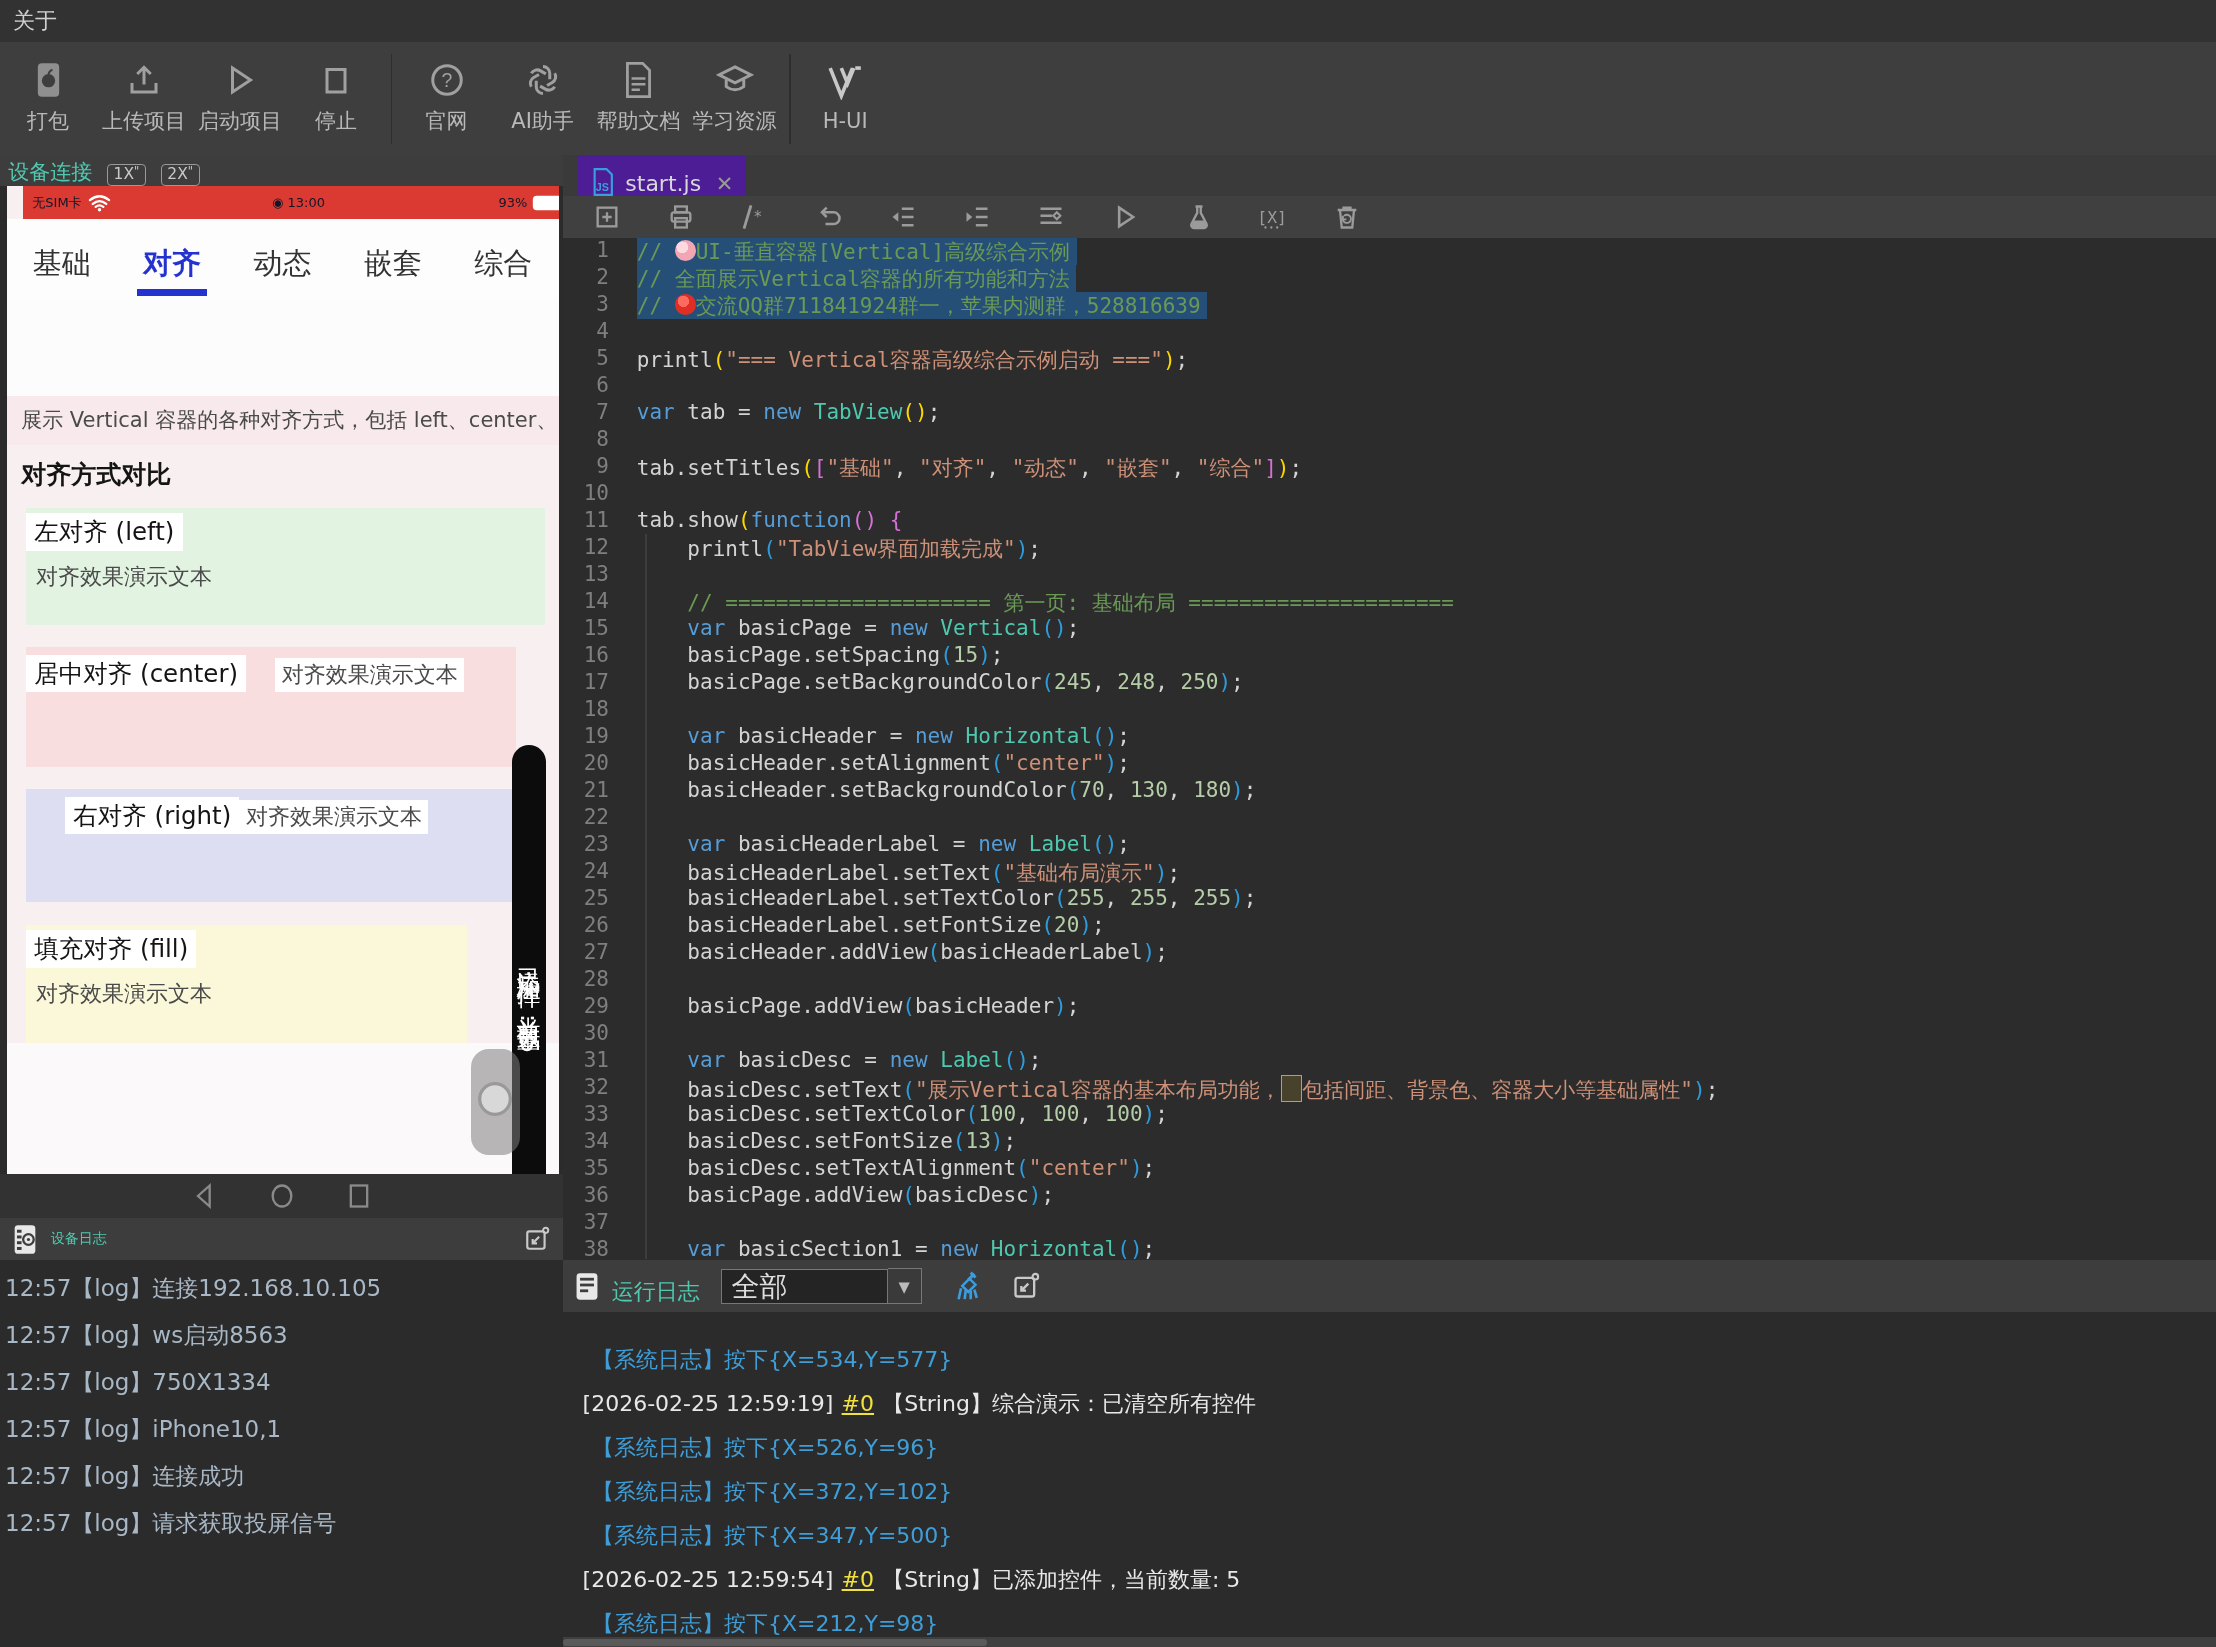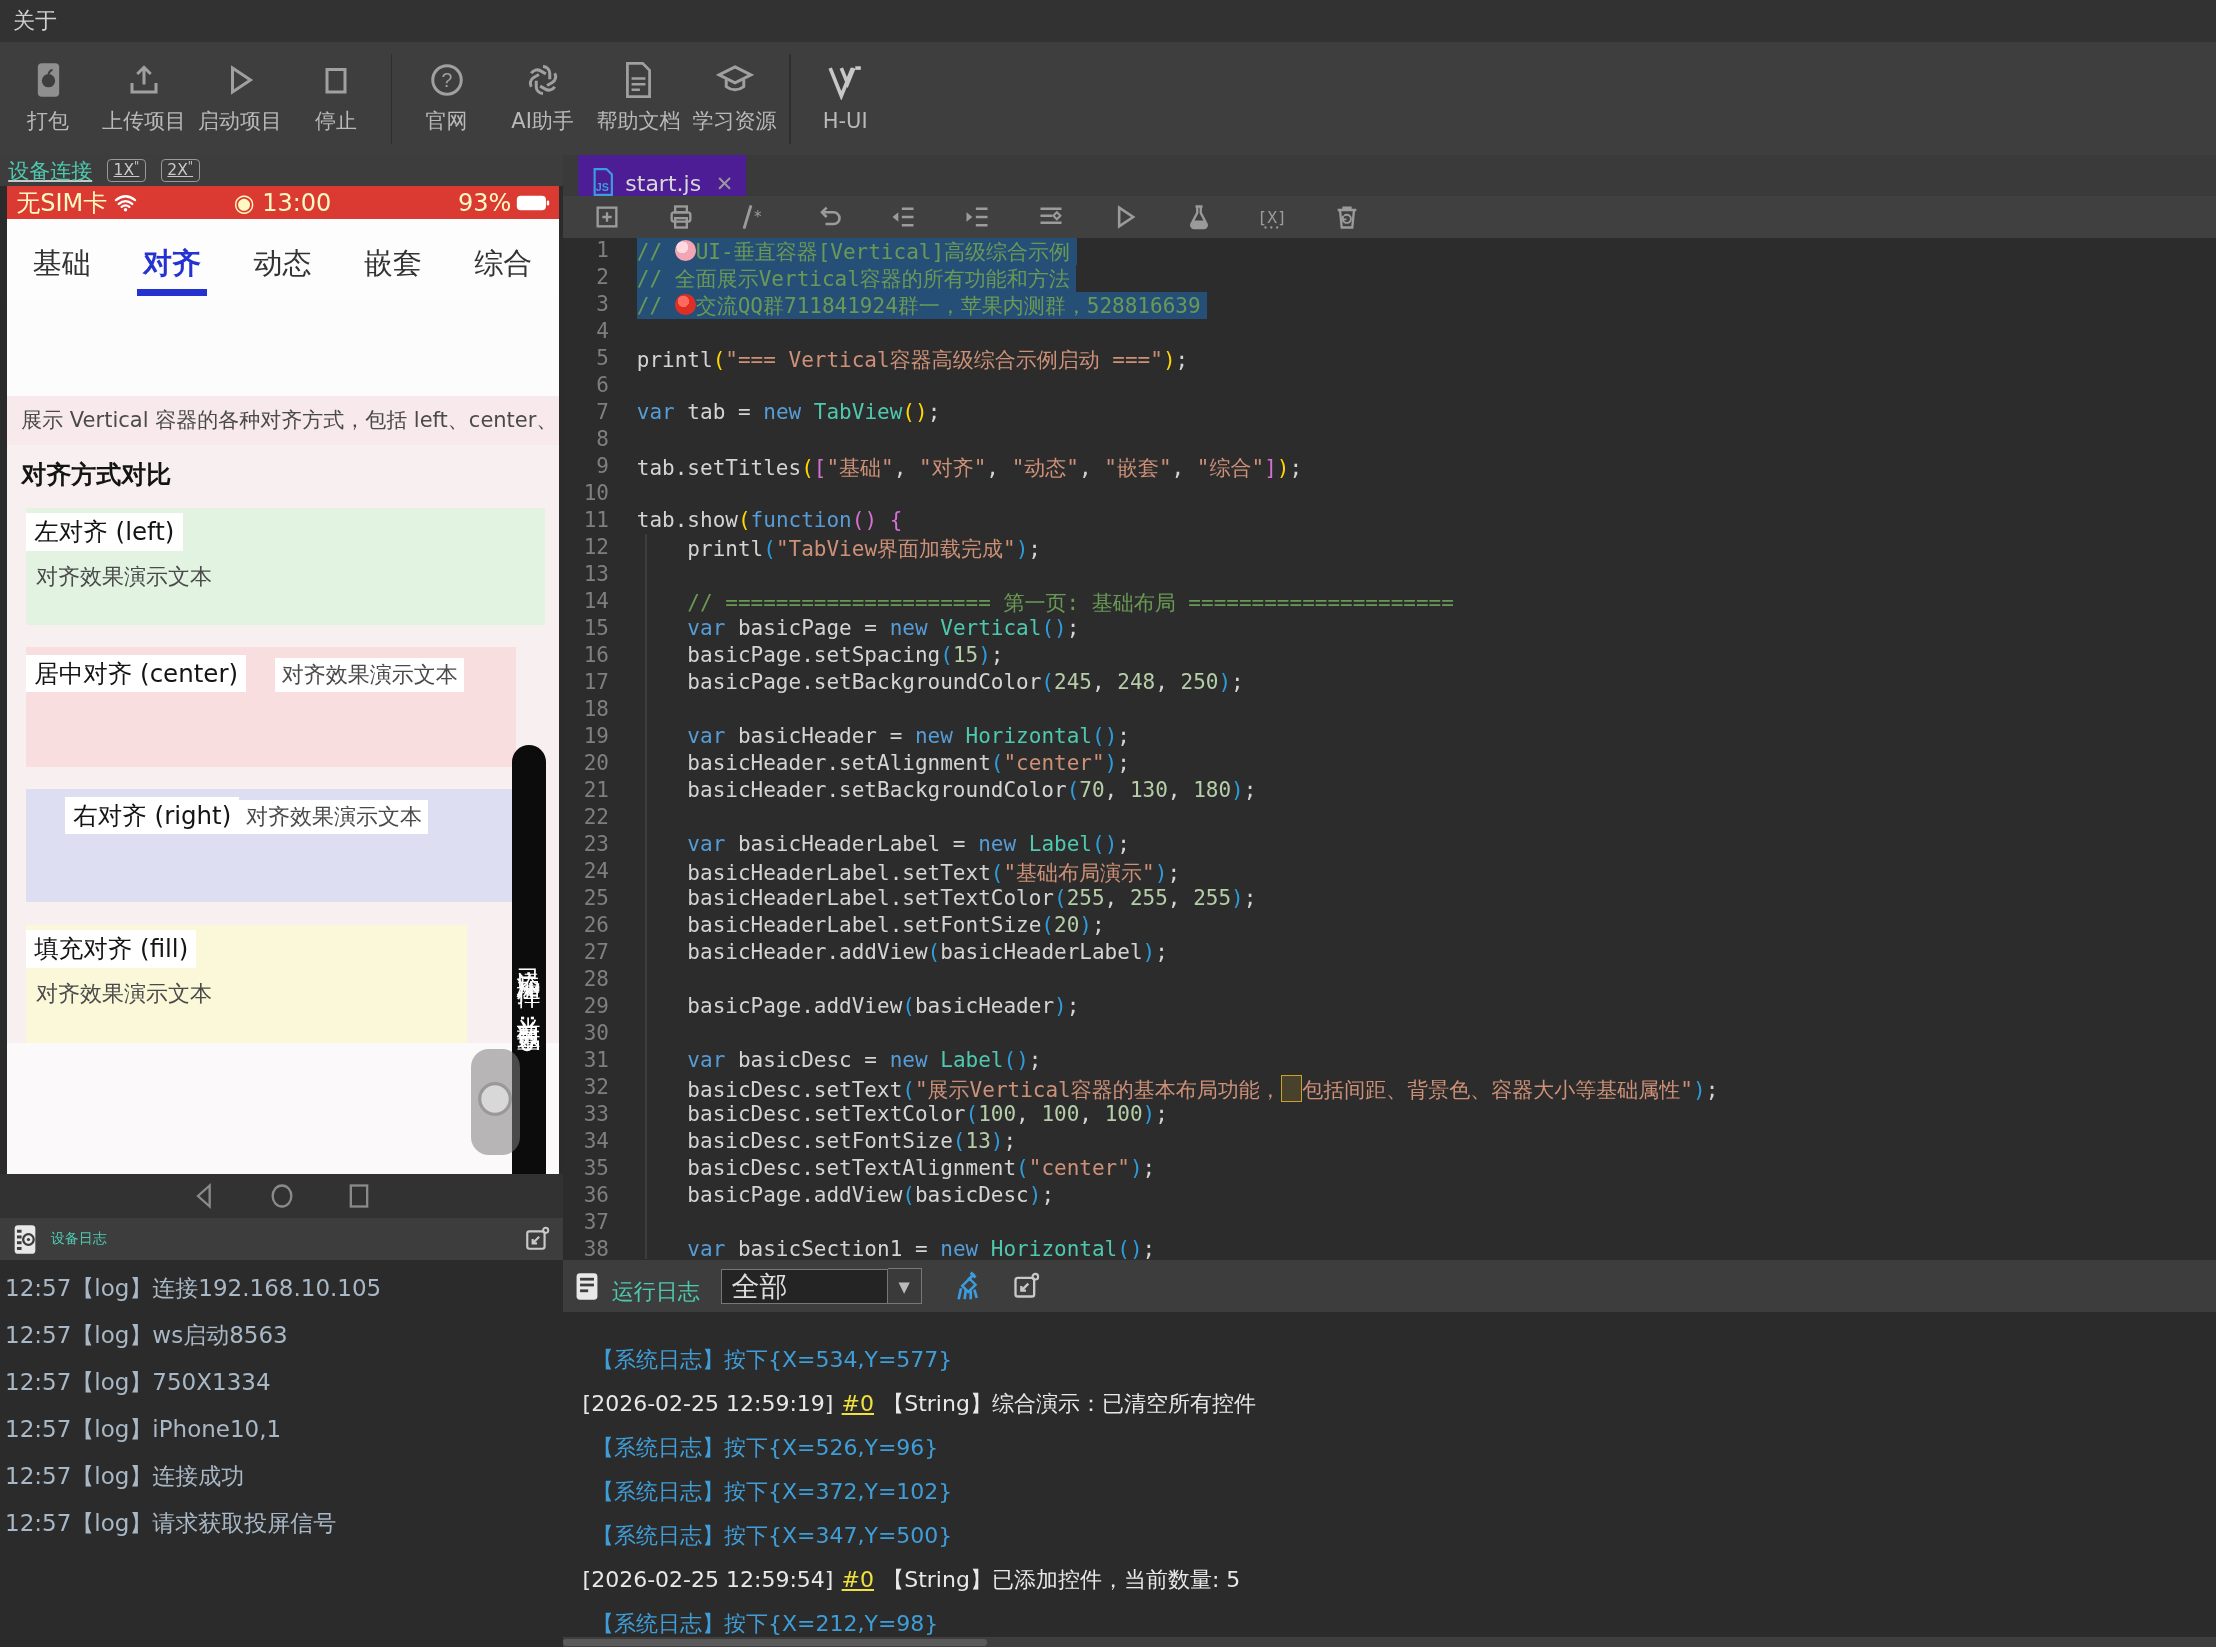--- a/index.html
+++ b/index.html
@@ -11,29 +11,29 @@
             font-size:22px;line-height:42px;}
   #titlebar .menu{padding:0 13px;display:inline-block;}
   
   #toolbar{left:0;top:42px;width:2216px;height:113px;background:#3e3e3e;border-bottom:1.6px solid #2a2a2a;
            display:flex;align-items:center;}
   .tb-item{display:flex;flex-direction:column;align-items:center;justify-content:center;
            min-width:96px;height:98px;color:#b9b9b9;font-size:21px;cursor:default;}
   .tb-item svg{margin-bottom:8.2px;}
   .tb-sep{width:1.6px;height:90px;background:#2e2e2e;margin:0 6.5px;}
   
-  #devheader{left:0;top:155px;width:563px;height:31px;background:#3d3d3d;display:flex;align-items:center;
-             color:#c9c9c9;font-size:21px;border-right:1.6px solid #252525;text-decoration:underline;}
+  #devheader{left:0;top:155px;width:563px;height:31px;background:#3d3d3d;display:flex;align-items:flex-end;
+             color:#c9c9c9;font-size:21px;border-right:1.6px solid #252525;}
   #devheader .t{margin-left:8.2px;}
   .zoombtn{margin-left:14.7px;border:1.6px solid #9a9a9a;border-radius:4.1px;color:#c9c9c9;font-size:15.5px;
            padding:0.8px 5.7px 1.6px 5.7px;position:relative;}
   .zoombtn i{font-style:normal;font-size:11.4px;position:relative;top:-4.9px;}
   
   #phone{left:6.5px;top:186px;width:552px;height:988px;background:#f8eff1;overflow:hidden;}
-  #statusbar{left:0;top:0;width:552px;height:33px;background:#da3a31;color:#fef9c3;font-size:24px;
+  #statusbar{left:16px;top:0;width:552px;height:33px;background:#da3a31;color:#0f172a;font-size:13px;
              display:flex;align-items:center;}
   #statusbar .mid{position:absolute;left:50%;transform:translateX(-50%);}
   #statusbar .right{position:absolute;right:8.2px;display:flex;align-items:center;gap:4.9px;}
   #ptabs{left:0;top:33px;width:552px;height:79px;background:#fdfdfd;display:flex;border-bottom:0.8px solid #e9e9e9;}
   .ptab{flex:1;text-align:center;font-size:29px;color:#333;padding-top:24.5px;position:relative;}
   .ptab.active{color:#2433cf;font-weight:bold;}
   .ptab.active .ul{position:absolute;left:50%;transform:translateX(-50%);bottom:1.6px;width:70px;height:7.3px;background:#2433cf;}
   #pcontent{left:0;top:112px;width:552px;height:876px;background:#f8eff1;}
   .pwhite-top{left:0;top:0;width:552px;height:98px;background:#fdfcfc;}
   .pdesc{left:0;top:98px;width:552px;height:49px;background:#f7e9ec;color:#4a4a4a;font-size:21px;

